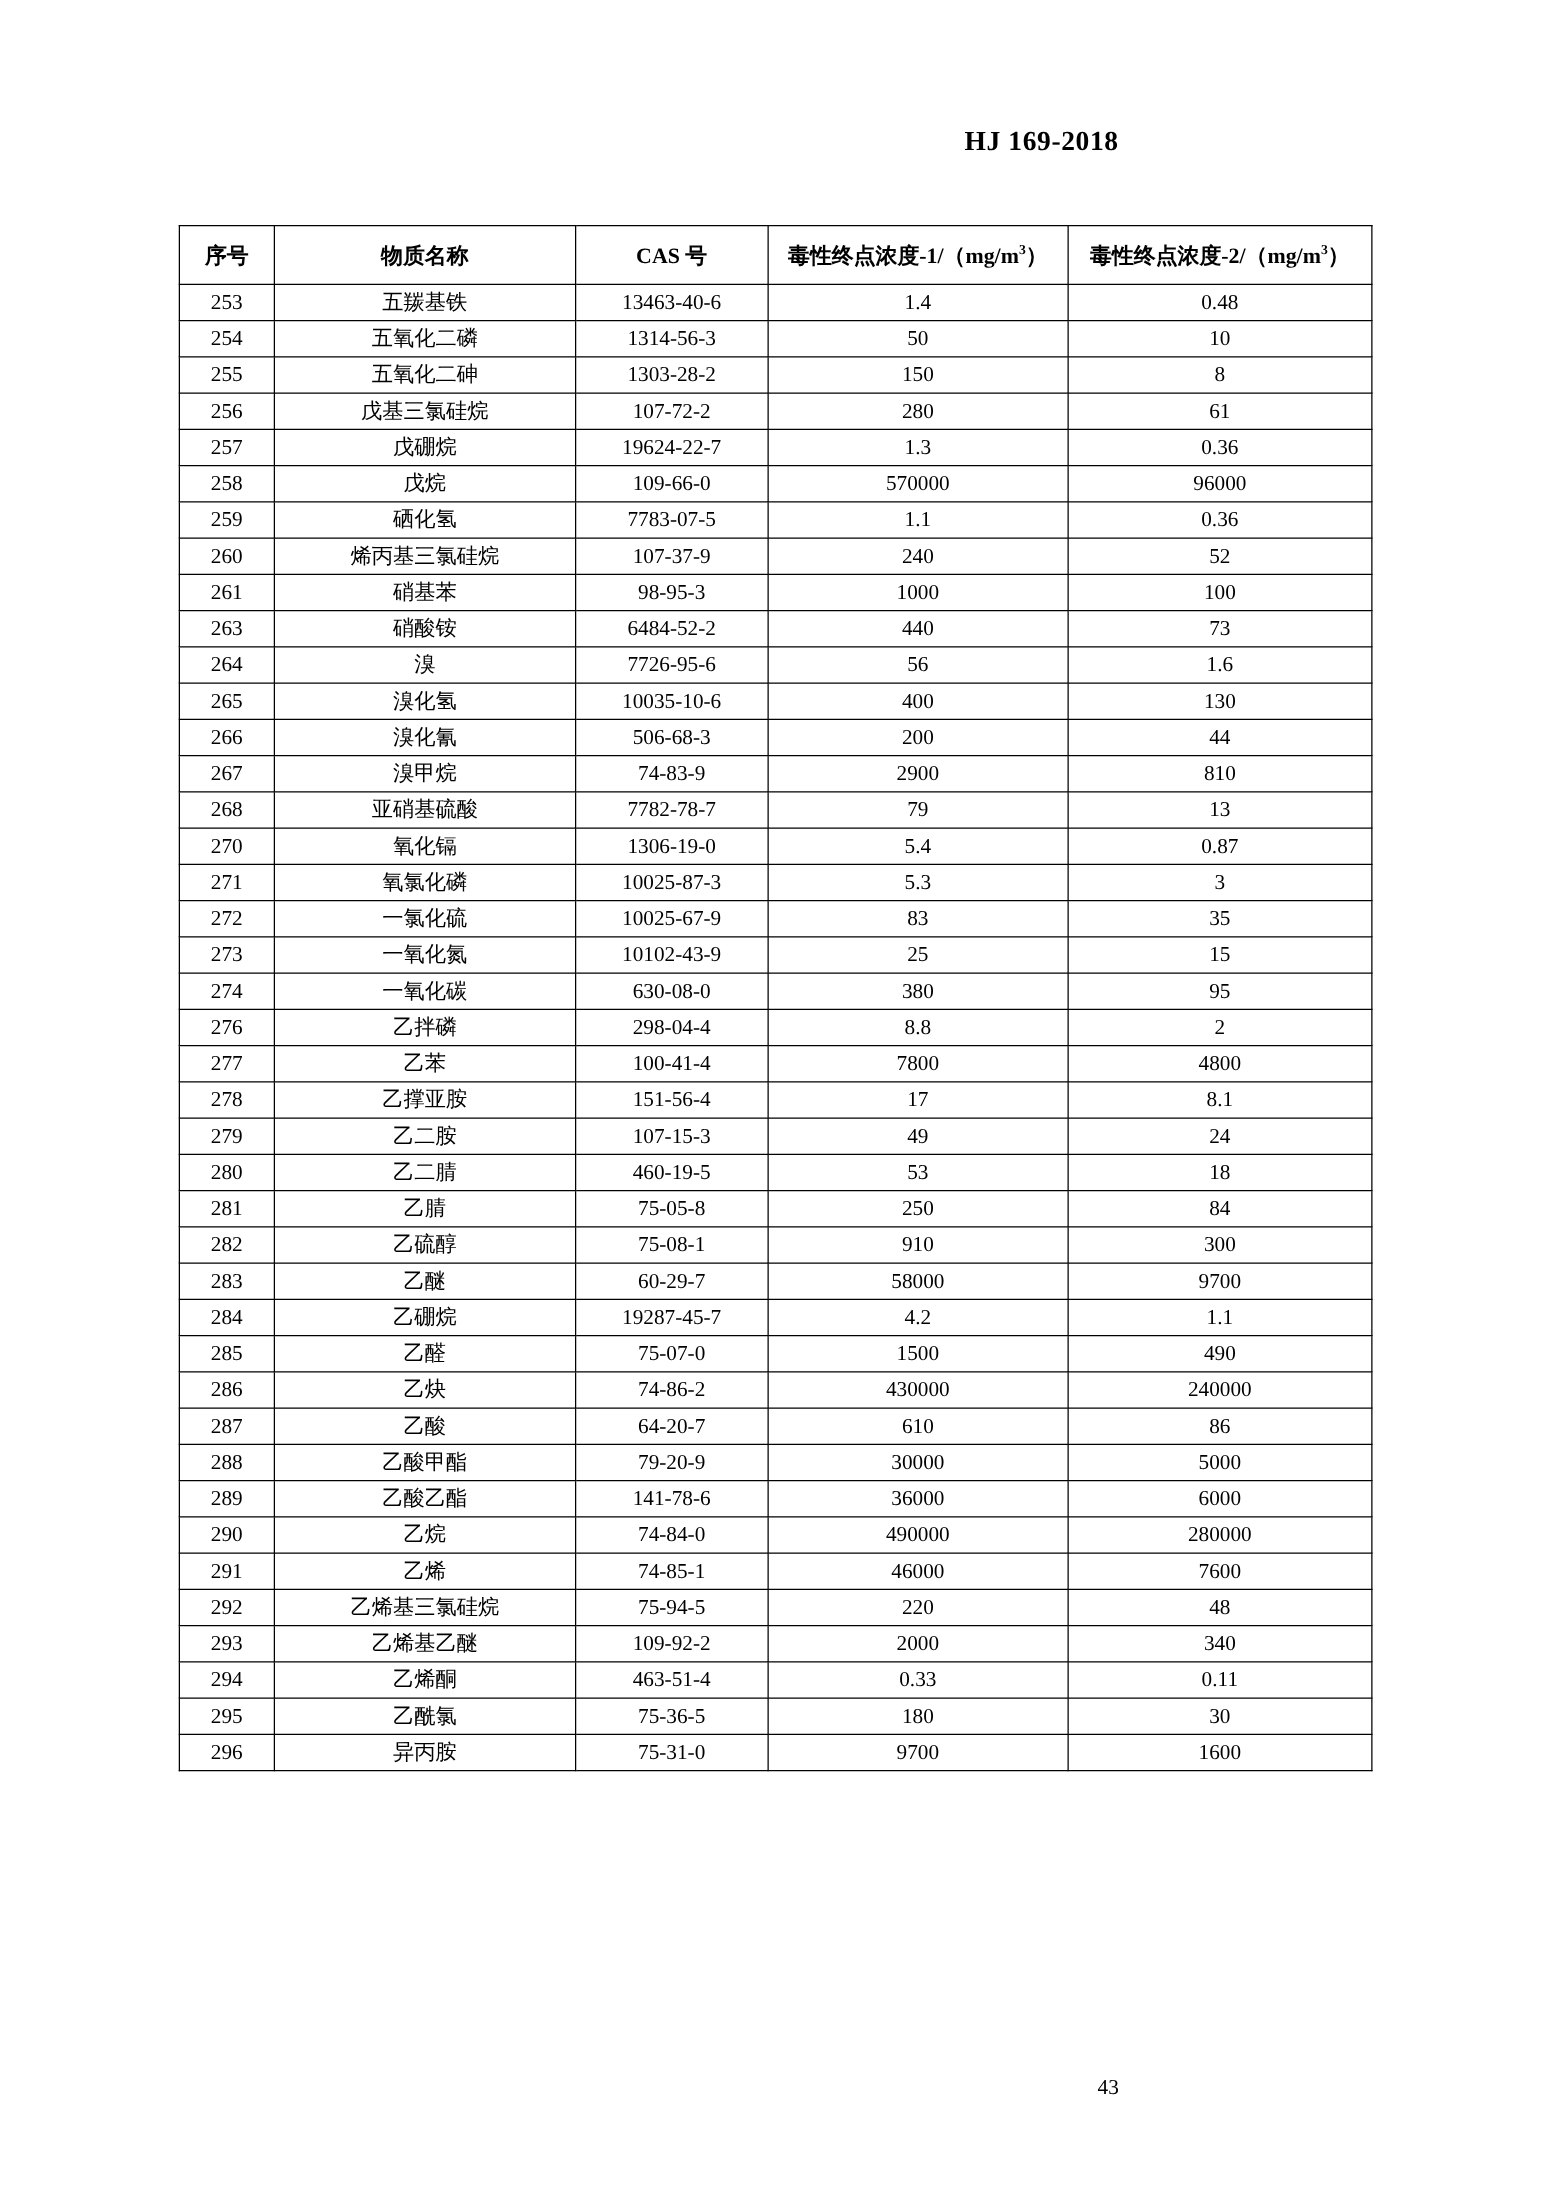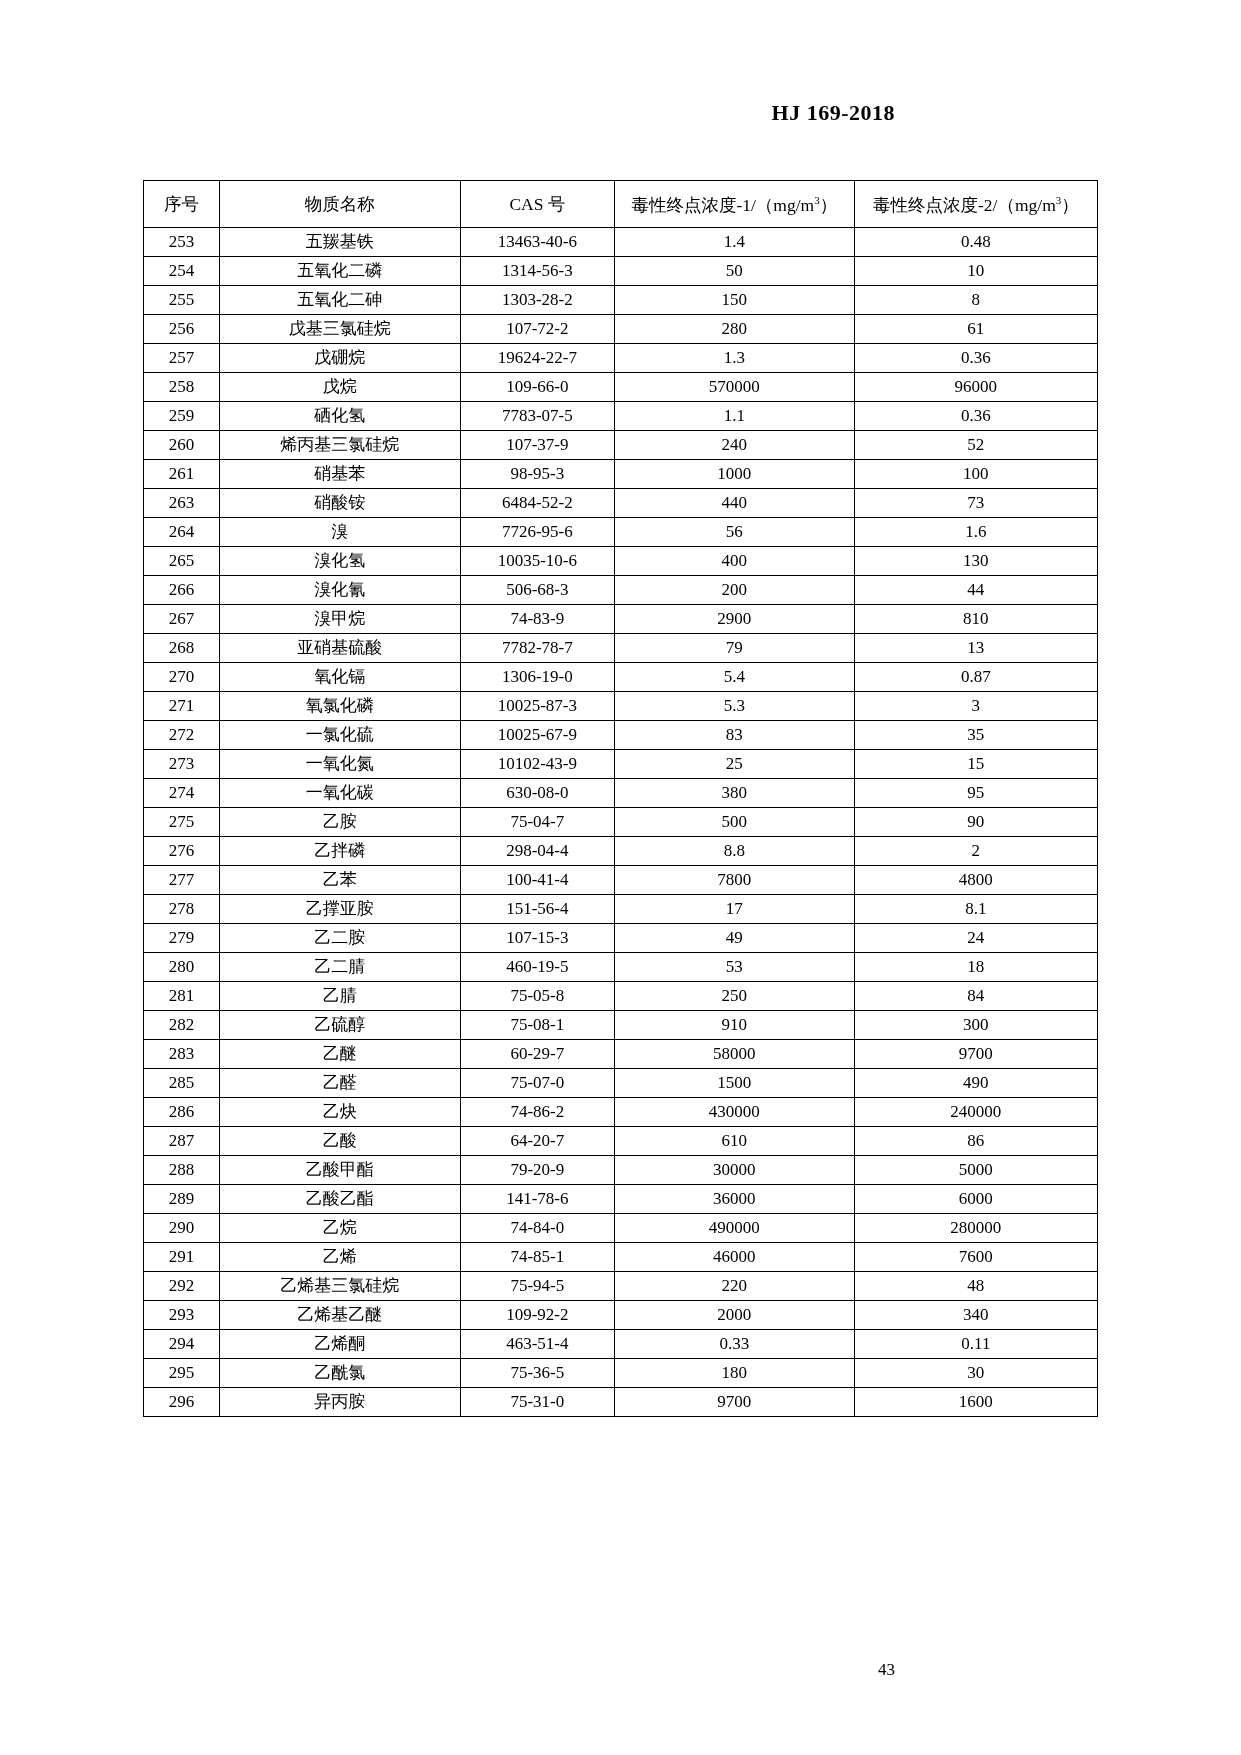--- a/index.html
+++ b/index.html
@@ -44,21 +44,21 @@
     border: 1px solid #000000;
     text-align: center;
     vertical-align: middle;
     font-size: 17px;
     height: 28px;
     line-height: 1.15;
     padding: 0 2px;
   }
   table.data thead th {
     height: 46px;
-    font-weight: normal;
+    font-weight: bold;
     font-size: 17.5px;
     margin-top: 48px;
   }
   col.c-index { width: 68px; }
   col.c-name  { width: 216px; }
   col.c-cas   { width: 138px; }
   col.c-v1    { width: 215px; }
   col.c-v2    { width: 218px; }
   .sup { font-size: 11px; vertical-align: super; }
   .footer {
@@ -229,27 +229,20 @@
             <td>15</td>
           </tr>
           <tr>
             <td>274</td>
             <td>一氧化碳</td>
             <td>630-08-0</td>
             <td>380</td>
             <td>95</td>
           </tr>
           <tr>
-            <td>275</td>
-            <td>乙胺</td>
-            <td>75-04-7</td>
-            <td>500</td>
-            <td>90</td>
-          </tr>
-          <tr>
             <td>276</td>
             <td>乙拌磷</td>
             <td>298-04-4</td>
             <td>8.8</td>
             <td>2</td>
           </tr>
           <tr>
             <td>277</td>
             <td>乙苯</td>
             <td>100-41-4</td>
@@ -292,20 +285,27 @@
             <td>300</td>
           </tr>
           <tr>
             <td>283</td>
             <td>乙醚</td>
             <td>60-29-7</td>
             <td>58000</td>
             <td>9700</td>
           </tr>
           <tr>
+            <td>284</td>
+            <td>乙硼烷</td>
+            <td>19287-45-7</td>
+            <td>4.2</td>
+            <td>1.1</td>
+          </tr>
+          <tr>
             <td>285</td>
             <td>乙醛</td>
             <td>75-07-0</td>
             <td>1500</td>
             <td>490</td>
           </tr>
           <tr>
             <td>286</td>
             <td>乙炔</td>
             <td>74-86-2</td>

